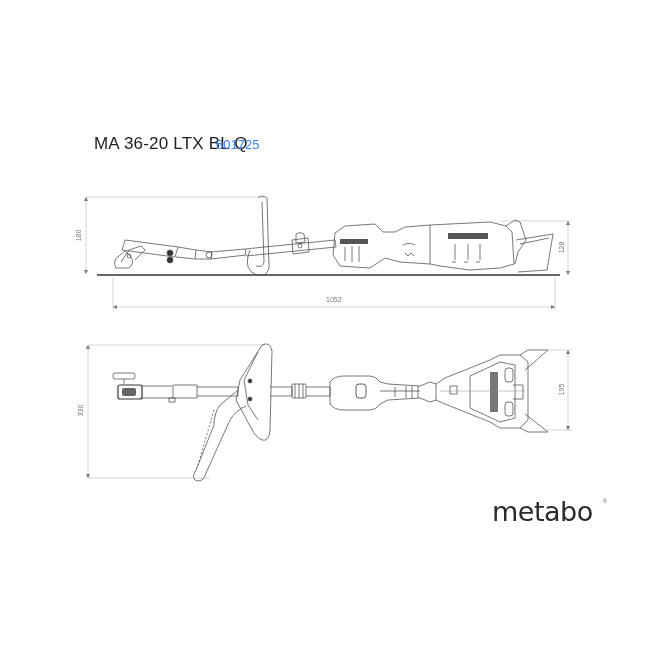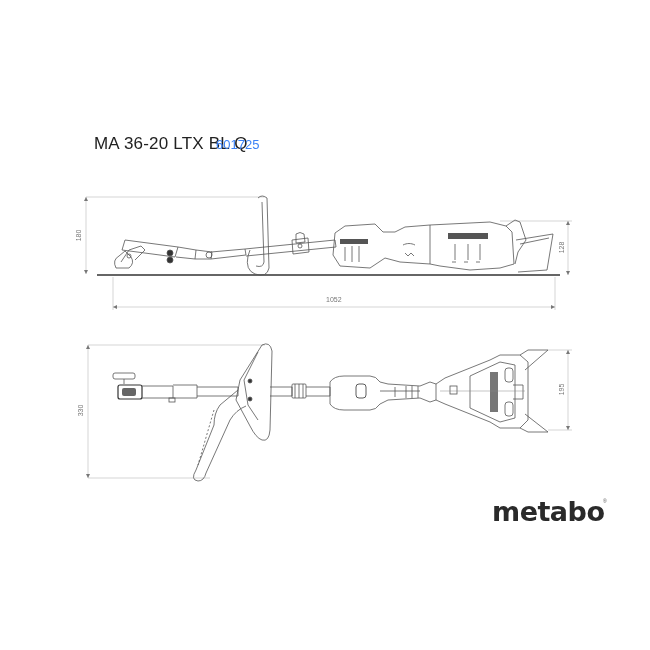--- a/index.html
+++ b/index.html
@@ -1,21 +1,21 @@
 <!DOCTYPE html>
 <html><head>
 <meta charset="utf-8">
 <style>
   html, body { margin:0; padding:0; background:#ffffff; }
   body { width:650px; height:650px; position:relative; overflow:hidden; font-family:"Liberation Sans", sans-serif; }
   .title { position:absolute; left:94px; top:134px; font-size:17px; color:#222; letter-spacing:0.2px; font-family:"Liberation Sans", sans-serif; }
   .code { position:absolute; left:216px; top:137px; font-size:13px; color:#3b82f6; font-family:"Liberation Sans", sans-serif; }
   .dim { position:absolute; font-size:7px; color:#777; font-family:"Liberation Sans", sans-serif; }
   .dim.v { transform:rotate(-90deg); transform-origin:center; }
-  .logo { position:absolute; left:492px; top:496px; font-size:27px; font-weight:bold; color:#2a2a2a; font-family:"DejaVu Sans", sans-serif; letter-spacing:-0.5px; }
+  .logo { position:absolute; left:492px; top:496px; font-size:27px; font-weight:normal; color:#2a2a2a; font-family:"DejaVu Sans", sans-serif; letter-spacing:-0.5px; }
   .reg { position:absolute; left:603px; top:498px; font-size:5px; color:#555; }
   svg { position:absolute; left:0; top:0; }
 </style>
 </head>
 <body>
 
 <div class="title">MA 36-20 LTX BL Q</div>
 <div class="code">601725</div>
 
 <svg width="650" height="650" viewBox="0 0 650 650">

